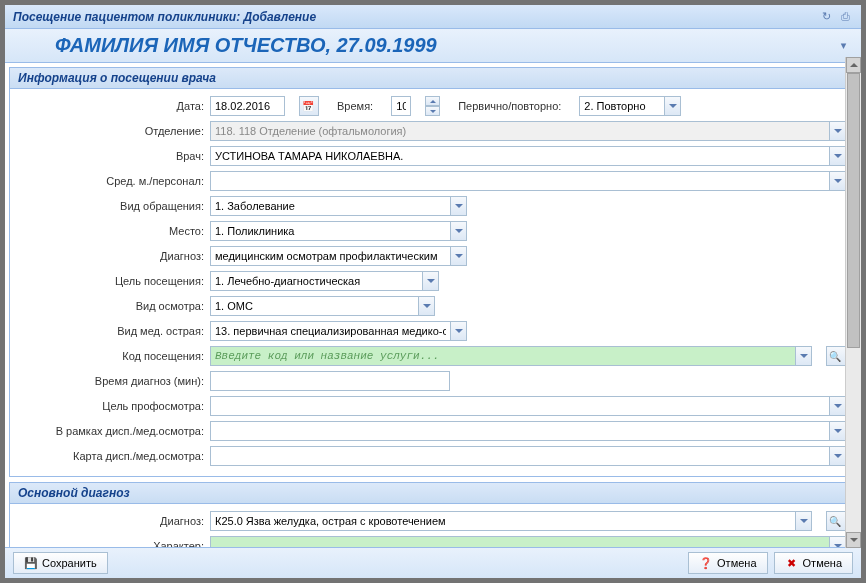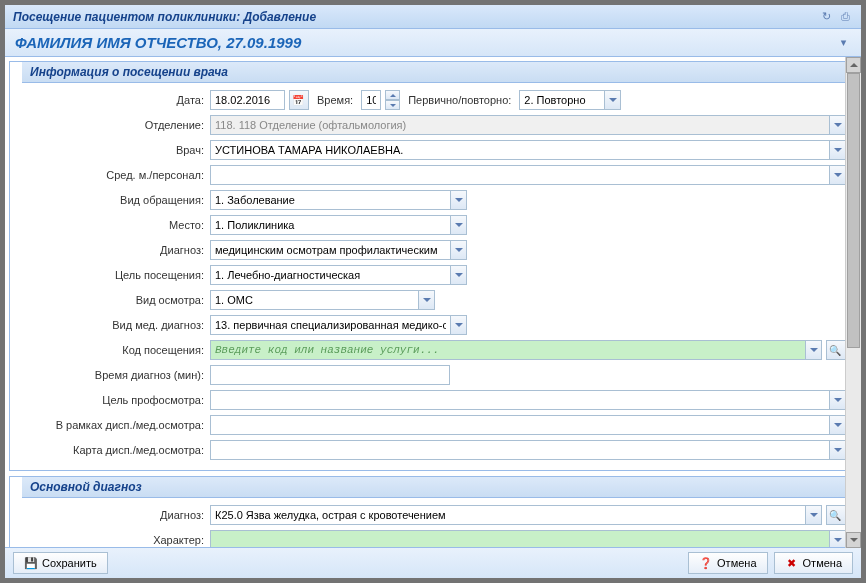--- a/index.html
+++ b/index.html
@@ -3,28 +3,28 @@
 <meta charset="utf-8">
 <style>
 * { box-sizing: border-box; margin: 0; padding: 0; }
 body { font-family: Tahoma, Arial, sans-serif; font-size: 11px; background: #fff; color: #333; }
 .window { width: 866px; height: 583px; border: 5px solid #737373; display: flex; flex-direction: column; background: #c4b5fd; position: relative; }
 .titlebar { background: linear-gradient(#d9e8fb, #c1d9f3); border-bottom: 1px solid #99bbe8; padding: 4px 8px; display: flex; align-items: center; justify-content: space-between; }
 .titlebar-text { color: #15428b; font-weight: bold; font-style: italic; font-size: 12px; }
 .titlebar-icons { display: flex; gap: 4px; }
 .titlebar-icon { width: 15px; height: 15px; cursor: pointer; display: flex; align-items: center; justify-content: center; color: #5a7bb0; }
 .patient-bar { background: linear-gradient(#e8f1fc, #d6e6f8); border-bottom: 1px solid #99bbe8; padding: 5px 10px; display: flex; align-items: center; justify-content: space-between; }
-.patient-name { color: #1b65b8; font-weight: bold; font-style: italic; font-size: 15px; }
+.patient-name { color: #1b65b8; font-weight: bold; font-style: italic; font-size: 20px; margin-left: 40px; }
 .content { flex: 1; overflow-y: auto; padding: 4px; background: #fff; }
 .section { border: 1px solid #99bbe8; margin-bottom: 5px; background: #fff; }
-.section-header { background: linear-gradient(#dce9f9, #c9ddf3); color: #15428b; font-weight: bold; font-style: italic; font-size: 12px; padding: 3px 8px; border-bottom: 1px solid #99bbe8; margin-left: 12px; }
+.section-header { background: linear-gradient(#dce9f9, #c9ddf3); color: #15428b; font-weight: bold; font-style: italic; font-size: 12px; padding: 3px 8px; border-bottom: 1px solid #99bbe8; }
 .section-body { padding: 6px 10px; }
 .form-row { display: flex; align-items: center; margin-bottom: 3px; min-height: 22px; }
 .form-label { width: 190px; text-align: right; padding-right: 6px; color: #333; font-size: 11px; }
-.form-controls { flex: 1; display: flex; align-items: center; gap: 4px; }
+.form-controls { flex: 1; display: flex; align-items: center; gap: 14px; }
 .input-text { border: 1px solid #a9bfd3; height: 20px; padding: 2px 4px; font-size: 11px; font-family: inherit; background: #fff; }
 .input-text.disabled { background: #f0f0f0; color: #888; }
 .input-text.green { background: #c8f0c8; font-family: Liberation Mono, monospace; }
 .input-text.green::placeholder { color: #5a9c5a; font-style: italic; }
 .combo { display: flex; }
 .combo .input-text { border-right: none; }
 .combo-btn { width: 17px; height: 20px; border: 1px solid #a9bfd3; background: linear-gradient(#f5f8fc, #dde8f5); cursor: pointer; display: flex; align-items: center; justify-content: center; }
 .combo-btn::after { content: ''; border-left: 4px solid transparent; border-right: 4px solid transparent; border-top: 4px solid #5a7bb0; }
 .icon-btn { width: 20px; height: 20px; border: 1px solid #a9bfd3; background: linear-gradient(#f5f8fc, #dde8f5); cursor: pointer; display: flex; align-items: center; justify-content: center; font-size: 10px; color: #5a7bb0; }
 .time-spin { display: flex; flex-direction: column; }
@@ -143,38 +143,38 @@
               <input class="input-text" style="width: 240px;" value="медицинским осмотрам профилактическим">
               <div class="combo-btn"></div>
             </div>
           </div>
         </div>
 
         <div class="form-row">
           <div class="form-label">Цель посещения:</div>
           <div class="form-controls">
             <div class="combo">
-              <input class="input-text" style="width: 240px;" value="1. Лечебно-диагностическая">
+              <input class="input-text" style="width: 212px;" value="1. Лечебно-диагностическая">
               <div class="combo-btn"></div>
             </div>
           </div>
         </div>
 
         <div class="form-row">
           <div class="form-label">Вид осмотра:</div>
           <div class="form-controls">
             <div class="combo">
               <input class="input-text" style="width: 208px;" value="1. ОМС">
               <div class="combo-btn"></div>
             </div>
           </div>
         </div>
 
         <div class="form-row">
-          <div class="form-label">Вид мед. диагноз:</div>
+          <div class="form-label">Вид мед. острая:</div>
           <div class="form-controls">
             <div class="combo">
               <input class="input-text" style="width: 240px;" value="13. первичная специализированная медико-сани">
               <div class="combo-btn"></div>
             </div>
           </div>
         </div>
 
         <div class="form-row">
           <div class="form-label">Код посещения:</div>

